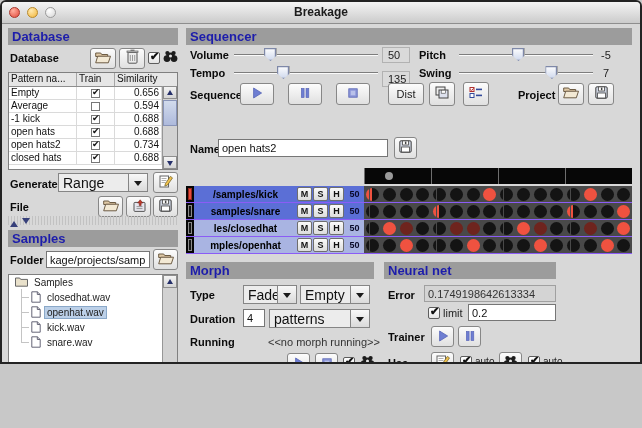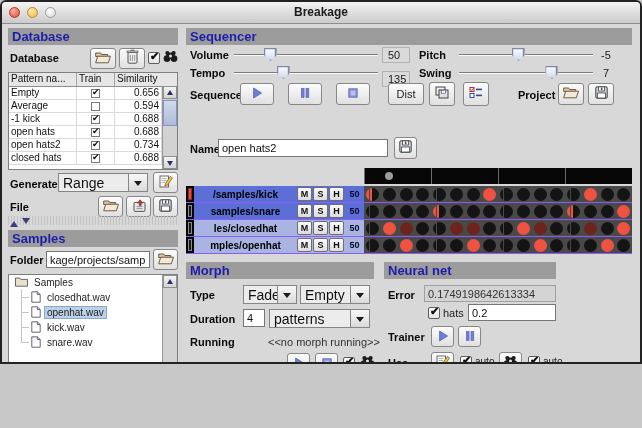--- a/index.html
+++ b/index.html
@@ -722,21 +722,21 @@
           <circle cx="10.6" cy="3" r="2.1" fill="#1c1c1c"></circle>
           <rect x="3.4" y="2.6" width="8.2" height="6" fill="#1c1c1c"></rect>
           <circle cx="7.5" cy="6" r="1.5" fill="#e4e4e4"></circle>
         </svg></span>
     </div>
 
   <div class="hdr" style="left:382px;top:260px;width:172px;">Neural net</div>
   <span class="lbl" style="left:386px;top:287px;">Error</span>
   <input class="tf ro" style="left: 422px; top: 283px; width: 132px; height: 17px;" readonly="" value="0.1749198642613334">
   <span class="cb checked" style="left:426px;top:305px;"></span>
-  <span class="txt" style="left:441px;top:305px;">hats</span>
+  <span class="txt" style="left:441px;top:305px;">limit</span>
   <input class="tf" style="left: 466px; top: 302px; width: 88px; height: 17px;" value="0.2">
   <span class="lbl" style="left:386px;top:329px;">Trainer</span>
   <div class="btn" style="left:429px;top:324px;width:23px;height:21px;">
       <span><svg width="12" height="12" viewBox="0 0 12 12">
           <path d="M2.6 1 L10.6 6 L2.6 11 z" fill="#6e7ed2" stroke="#5663b5" stroke-width=".8"></path>
         </svg></span>
     </div>
   <div class="btn" style="left:456px;top:324px;width:23px;height:21px;">
       <span><svg width="12" height="12" viewBox="0 0 12 12">
           <rect x="2.3" y="1.4" width="2.8" height="9.2" fill="#6e7ed2" stroke="#5663b5" stroke-width=".6"></rect>

